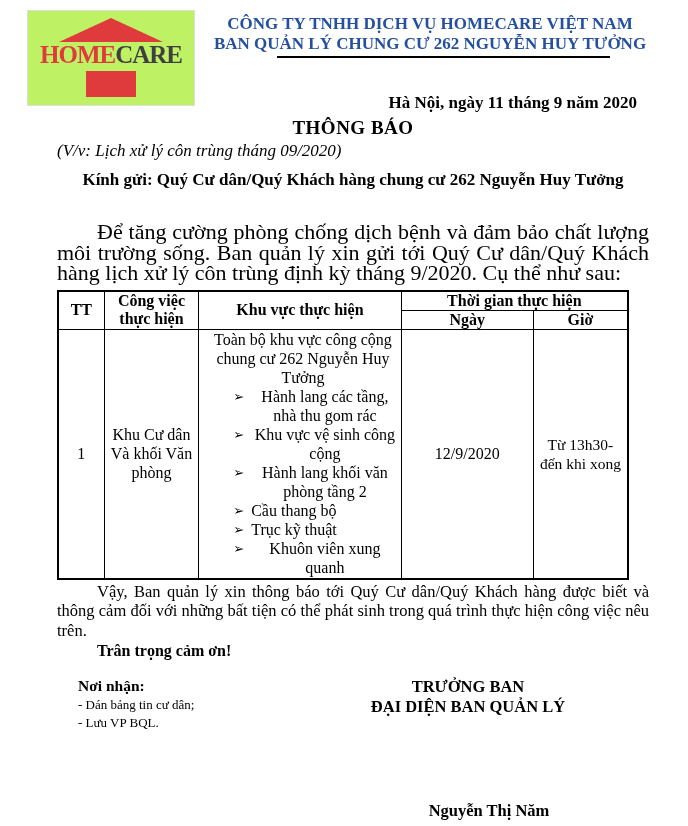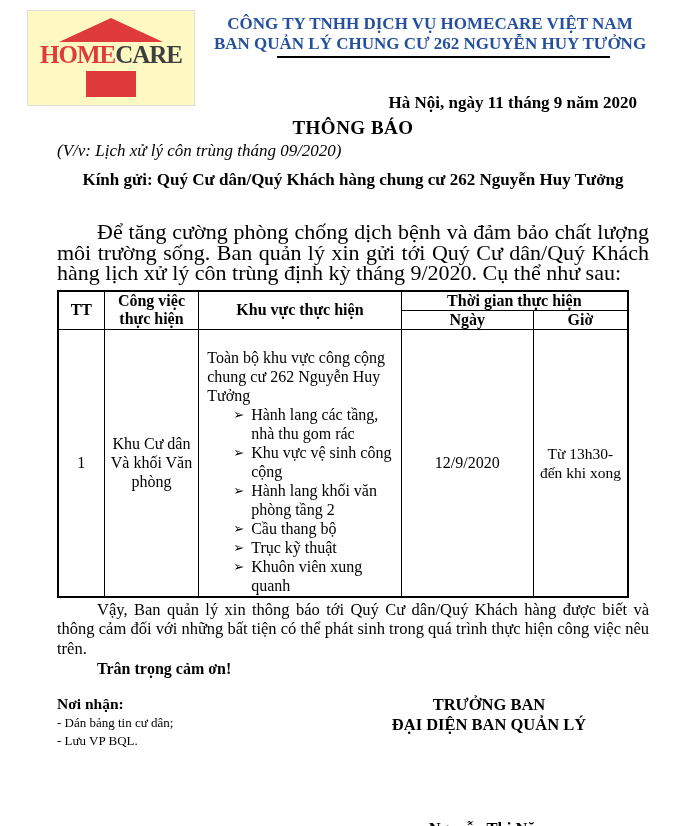--- a/index.html
+++ b/index.html
@@ -1,21 +1,21 @@
 <!DOCTYPE html>
 <html lang="vi" style="--header-blue: #24509E; --logo-red: #DF3B3C; --care-dark: #3F3F41;"><head>
 <meta charset="utf-8">
 <style>
   html,body{margin:0;padding:0;background:#fff;}
   .page{
     position:relative;width:688px;height:826px;background:#fff;overflow:hidden;
     font-family:"Liberation Serif","DejaVu Serif",serif;color:#000;
   }
   
-  .logo{position:absolute;left:27px;top:10px;width:166px;height:94px;background:#fef9c3;border:1px solid #ddd;}
+  .logo{position:absolute;left:27px;top:10px;width:166px;height:94px;background:#bef264;border:1px solid #ddd;}
   .logo-roof{position:absolute;top:7px;left:50%;transform:translateX(-50%);
     width:0;height:0;border-left:52px solid transparent;border-right:52px solid transparent;
     border-bottom:24px solid var(--logo-red);}
   .logo-text{position:absolute;top:30px;left:0;width:100%;text-align:center;
     font-weight:bold;font-size:25px;line-height:28px;letter-spacing:-1px;white-space:nowrap;}
   .logo-text .home{color:var(--logo-red);}
   .logo-text .care{color:var(--care-dark);}
   .logo-base{position:absolute;top:60px;left:50%;margin-left:-25px;width:50px;height:26px;background:var(--logo-red);}
   
   .org{position:absolute;left:205px;top:14px;width:450px;text-align:center;
@@ -27,28 +27,28 @@
   .doc-title{text-align:center;font-weight:bold;font-size:19px;letter-spacing:.5px;}
   .doc-subtitle{font-style:italic;font-size:17px;margin-top:2px;}
   .salutation{text-align:center;font-weight:bold;font-size:17px;margin-top:9px;}
   .intro{margin:32px 0 0 0;font-size:22px;line-height:20.5px;text-align:justify;text-indent:40px;}
   
   table.sched{border-collapse:collapse;width:572px;margin-top:6px;border:2px solid #000;font-size:16px;}
   table.sched th,table.sched td{border:1px solid #000;}
   table.sched th{font-weight:bold;text-align:center;padding:0 2px;line-height:18px;vertical-align:middle;}
   col.c-tt{width:8.1%;}col.c-job{width:16.6%;}col.c-area{width:35.5%;}col.c-day{width:23.2%;}col.c-hour{width:16.6%;}
   td.tt,td.congviec,td.ngay,td.gio{text-align:center;vertical-align:middle;line-height:19px;padding:1px 2px;}
-  td.khuvuc{vertical-align:top;padding:18px 2px 1px 8px;line-height:19px;}
+  td.khuvuc{vertical-align:top;padding:0 2px 1px 8px;line-height:19px;text-align:center;}
   .bullet-item{display:flex;gap:7px;padding-left:26px;}
   .bullet-item .arrow{flex:0 0 auto;font-family:"DejaVu Sans",sans-serif;font-size:13px;line-height:19px;}
   .gio{font-size:15.5px;padding:1px 1px;}
   
   .closing{margin:2px 0 0 0;font-size:16.5px;line-height:19.5px;text-align:justify;text-indent:40px;}
   .thanks{margin:2px 0 12px 40px;font-weight:bold;font-size:16px;}
-  .footer-cols{display:flex;justify-content:space-between;margin-top:17px;}
+  .footer-cols{display:flex;justify-content:center;margin-top:17px;}
   .recipients{width:230px;}
   .recipients .label{font-weight:bold;font-size:15.5px;text-decoration:none;}
   .recipient-item{font-size:13px;line-height:16px;margin-top:2px;}
   .sign-block{width:320px;text-align:center;font-weight:bold;font-size:16.5px;line-height:20px;}
   .sign-name{width:320px;margin:70px 0 0 auto;text-align:center;font-weight:bold;font-size:16.5px;}
 </style>
 </head>
 <body>
 
 <div class="page">

